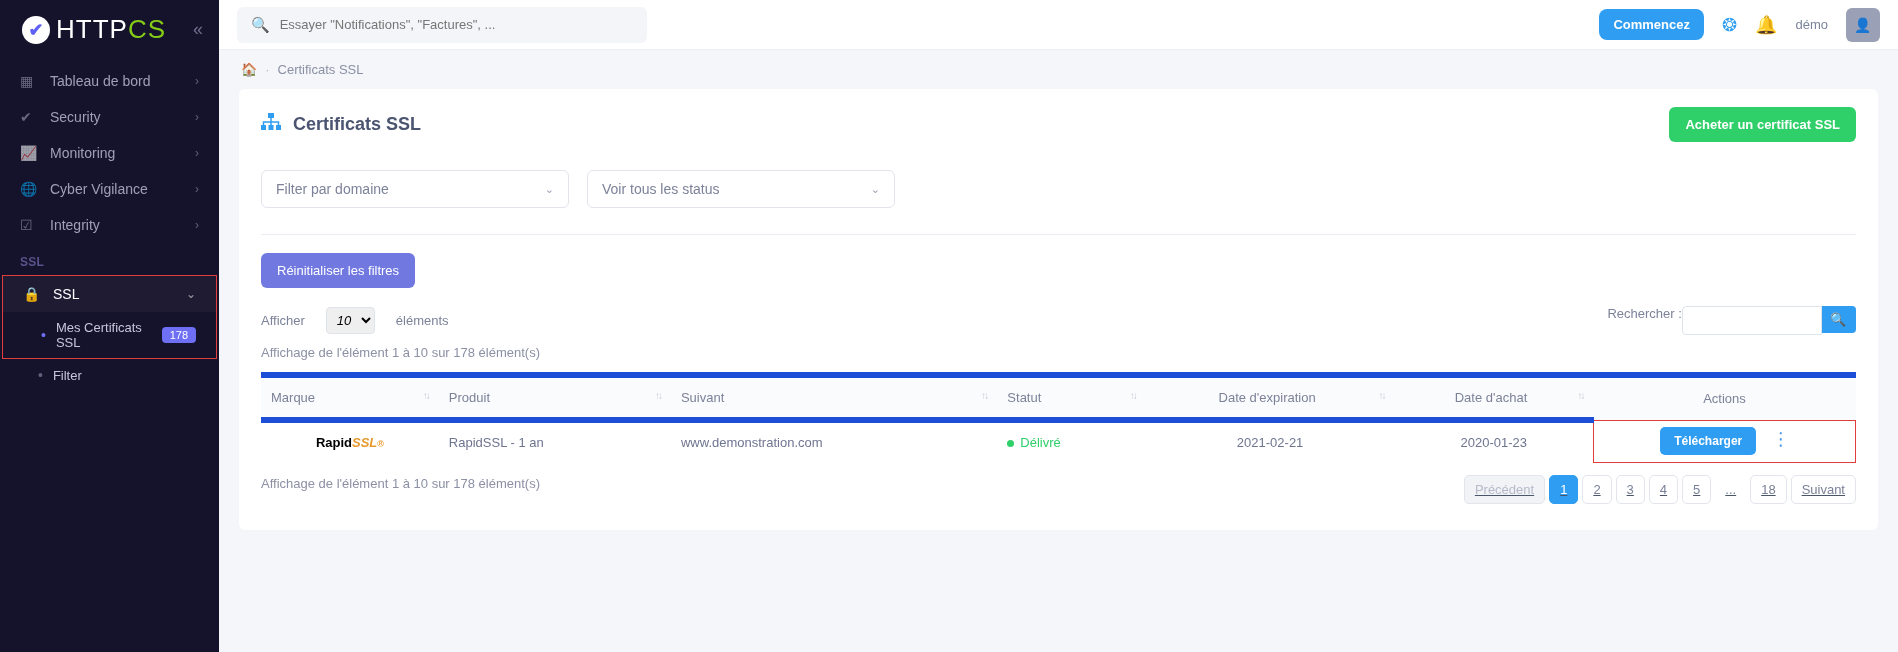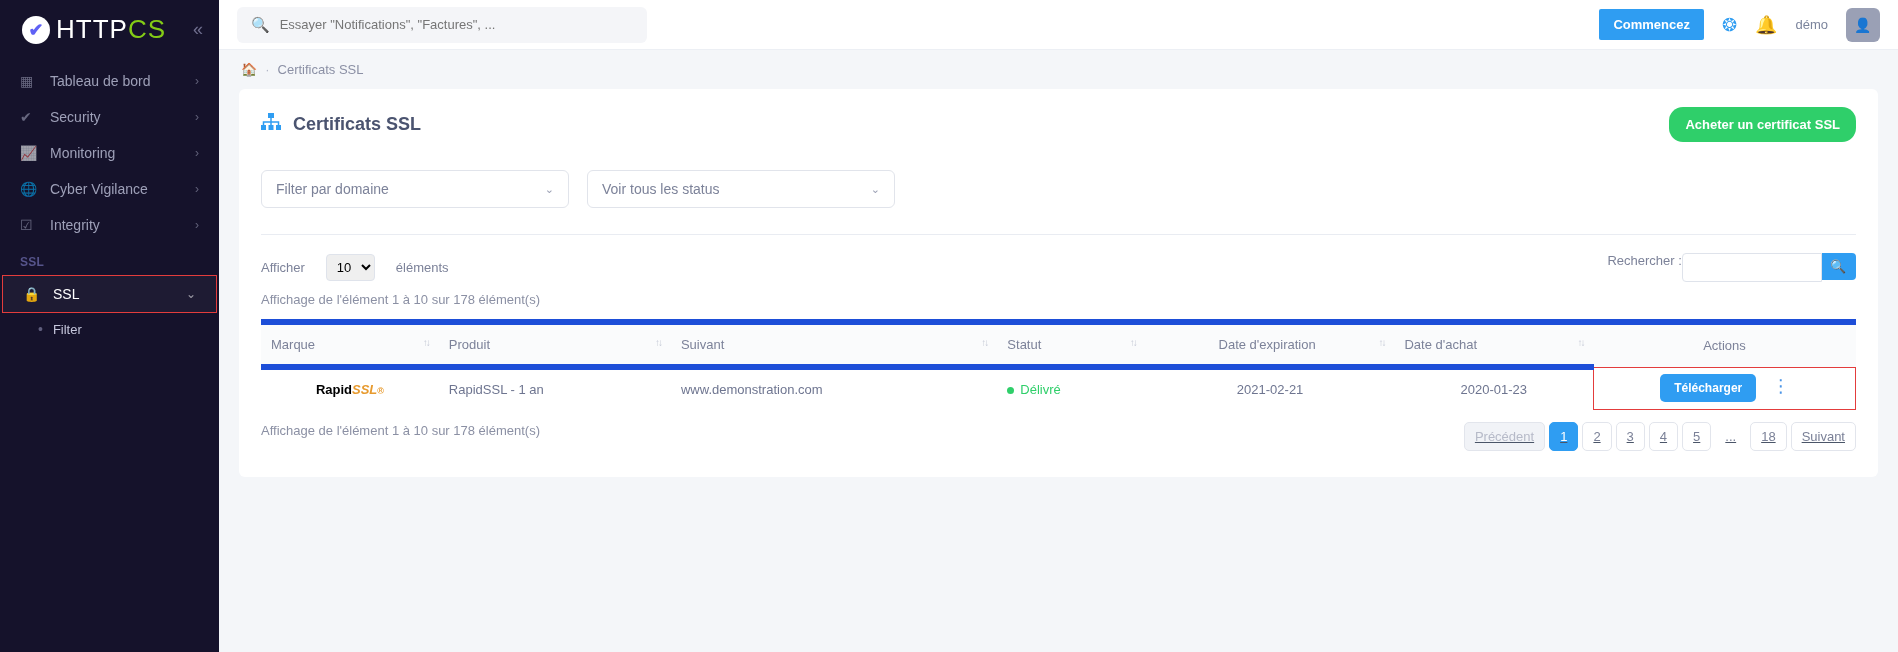--- a/index.html
+++ b/index.html
@@ -27,46 +27,46 @@
   .sub-item .badge { margin-left:auto; background:#6e6ff5; color:#fff; border-radius:4px; padding:2px 8px; font-size:11px; }
   .highlight-box { border:1px solid #e33c3c; margin:0 2px; }
 
   
   .main { flex: 1; display: flex; flex-direction: column; }
   .topbar { background: #fff; height: 50px; display: flex; align-items: center; padding: 0 18px; gap:16px; border-bottom:1px solid #eceff4;}
   .search-wrap { flex: 0 0 410px; background:#f4f5f8; border-radius:6px; display:flex; align-items:center; padding:0 14px; height:36px; }
   .search-wrap .s-icon { color:#a9acbf; margin-right:10px; font-size:15px;}
   .search-wrap input { border:none; background:transparent; outline:none; width:100%; font-size:13px; color:#676b82;}
   .topbar-right { margin-left:auto; display:flex; align-items:center; gap:18px; }
-  .btn-primary { background:#2f9df2; color:#fff; border:none; border-radius:2px; padding:8px 14px; font-size:13px; cursor:pointer; font-weight:600;}
+  .btn-primary { background:#2f9df2; color:#fff; border:none; border-radius:8px; padding:8px 14px; font-size:13px; cursor:pointer; font-weight:600;}
   .tb-icon { color:#9599ad; font-size:18px; cursor:pointer; }
   .tb-icon.blue { color:#2f9df2;}
   .user-name { color:#7b849c; font-size:13px;}
   .avatar-sq { width:34px; height:34px; background:#9aa0b5; border-radius:6px; display:flex; align-items:center; justify-content:center; color:#fff;}
 
   
   .breadcrumb { padding:12px 22px; color:#8b90a5; font-size:13px; display:flex; align-items:center; gap:8px;}
   .breadcrumb .home { color:#8e92a8; }
   .breadcrumb .sep { color:#b2b6c7;}
 
   
   .panel { background:#fff; margin:0 20px 20px 20px; border-radius:6px; padding:18px 22px 26px; }
   .panel-head { display:flex; align-items:center; justify-content:space-between; margin-bottom:28px;}
   .panel-title { display:flex; align-items:center; gap:12px; font-size:18px; font-weight:700; color:#4b5470;}
   .panel-title .t-icon { color:#2f9df2; }
-  .btn-green { background:#2fcf6a; color:#fff; border:none; border-radius:14px; padding:10px 16px; font-size:13px; cursor:pointer; font-weight:600;}
+  .btn-green { background:#2fcf6a; color:#fff; border:none; border-radius:6px; padding:10px 16px; font-size:13px; cursor:pointer; font-weight:600;}
 
   .filters { display:flex; gap:18px; margin-bottom:18px; border-bottom:1px solid #e9ecf2; padding-bottom:26px;}
   .select { width:308px; height:38px; border:1px solid #e1e4eb; border-radius:6px; display:flex; align-items:center; padding:0 14px; color:#7c8299; cursor:pointer; justify-content:space-between;}
   .select .chv { font-size:11px; color:#9ba0b4;}
   .btn-purple { background:#7179e0; color:#fff; border:none; border-radius:6px; padding:10px 16px; font-size:13px; cursor:pointer; font-weight:500; margin-bottom:18px;}
 
   .table-top { display:flex; align-items:center; justify-content:space-between; margin-bottom:10px;}
   .show-entries { display:flex; align-items:center; gap:21px; color:#7c8299; font-size:13px;}
-  .show-entries select { border:1px solid #dfe3eb; border-radius:4px; padding:4px 6px; font-size:13px;}
+  .show-entries select { border:1px solid #dfe3eb; border-radius:4px; padding:4px 6px; font-size:13px;font-style:italic;}
   .search-box { display:flex; align-items:flex-start; font-size:13px; color:#7c8299;}
   .search-box input { border:1px solid #dfe3eb; border-radius:4px 0 0 4px; padding:6px 8px; width:140px; font-size:13px;}
   .search-box .go { background:#2f9df2; color:#fff; padding:6px 9px; border-radius:0 4px 4px 0; cursor:pointer;}
 
   .range-info { color:#8b90a4; font-size:13px; margin-bottom:12px;}
 
   table { width:100%; border-collapse:collapse; }
   th, td { padding:12px 10px; text-align:left; font-size:13px; border-top:6px solid #1d4ed8; }
   th { background:#fafbfc; color:#7c8299; font-weight:500; position:relative;}
   th .sort { float:right; color:#c5c9d6; font-size:10px; letter-spacing:-2px;}
@@ -132,20 +132,24 @@
     </div>
 
     <div class="nav-section">SSL</div>
 
     <div class="highlight-box">
       <div class="nav-item active">
         <span class="icon">🔒</span>
         <span>SSL</span>
         <span class="chev">⌄</span>
       </div>
+      <div class="sub-item">
+        <span>Mes Certificats SSL</span>
+        <span class="badge">178</span>
+      </div>
     </div>
     <div class="sub-item plain">
       <span>Filter</span>
     </div>
   </aside>
 
   <div class="main">
     <div class="topbar">
       <div class="search-wrap">
         <span class="s-icon">🔍</span>
@@ -187,20 +191,21 @@
         <div class="select">
           <span>Filter par domaine</span>
           <span class="chv">⌄</span>
         </div>
         <div class="select">
           <span>Voir tous les status</span>
           <span class="chv">⌄</span>
         </div>
       </div>
 
+      <button class="btn-purple">Réinitialiser les filtres</button>
 
       <div class="table-top">
         <div class="show-entries">
           <span>Afficher</span>
           <select><option>10</option></select>
           <span>éléments</span>
         </div>
         <div class="search-box">
           <span>Rechercher :</span>
           <input type="text" style="">
@@ -211,21 +216,21 @@
       <div class="range-info">Affichage de l'élément 1 à 10 sur 178 élément(s)</div>
 
       <table>
         <thead>
           <tr>
             <th><span>Marque</span><span class="sort">↑↓</span></th>
             <th><span>Produit</span><span class="sort">↑↓</span></th>
             <th><span>Suivant</span><span class="sort">↑↓</span></th>
             <th><span>Statut</span><span class="sort">↑↓</span></th>
             <th style="text-align:center"><span>Date d'expiration</span><span class="sort">↑↓</span></th>
-            <th style="text-align:left"><span>Date d'achat</span><span class="sort">↑↓</span></th>
+            <th style="text-align:center"><span>Date d'achat</span><span class="sort">↑↓</span></th>
             <th style="text-align:center"><span>Actions</span></th>
           </tr>
         </thead>
         <tbody>
           <tr>
             <td class="brand-cell">
               <span class="r">Rapid</span><span class="s">SSL</span><span style="color:#e79a2e;font-size:9px;">®</span>
             </td>
             <td>RapidSSL - 1 an</td>
             <td>www.demonstration.com</td>

